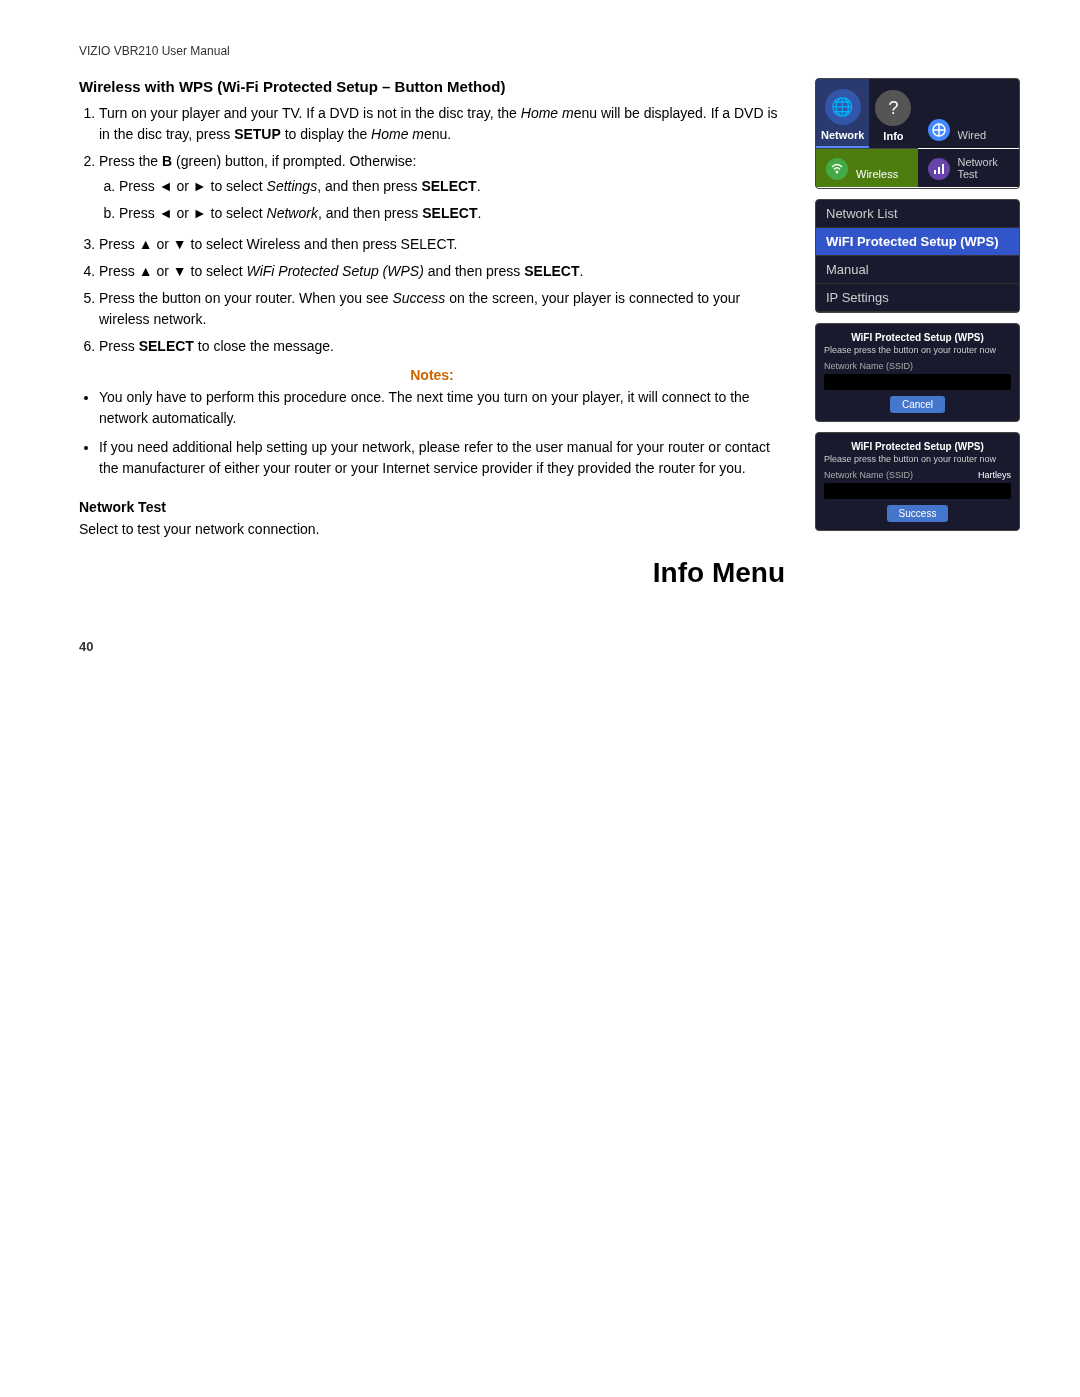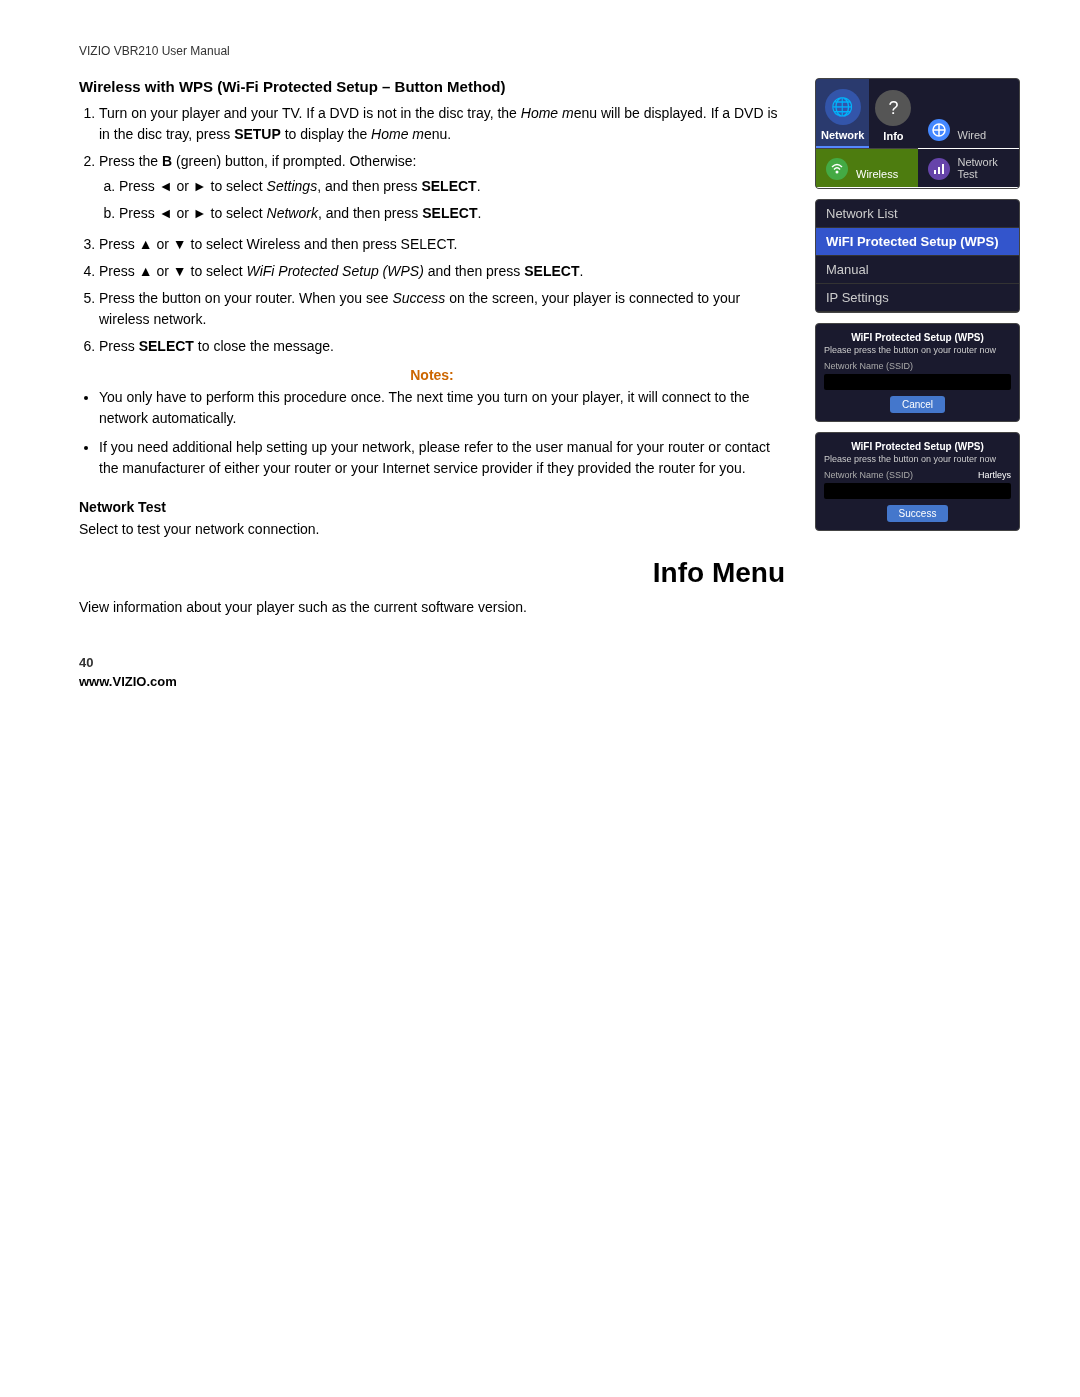--- a/index.html
+++ b/index.html
@@ -305,21 +305,20 @@
         </ul>
       </div>
 
       <div class="network-test-section">
         <h4 class="sub-heading">Network Test</h4>
         <p>Select to test your network connection.</p>
       </div>
 
       <div class="info-menu-section">
         <h2 class="big-heading">Info Menu</h2>
-        <p>View information about your player such as the current software version.</p>
       </div>
     </div>
 
     <div class="right-panels">
 
       <div class="panel panel-top">
         <div class="panel-top-icons">
           <div class="panel-icon-cell active-cell">
             <div class="icon-circle">🌐</div>
             <span class="icon-label">Network</span>
@@ -397,15 +396,14 @@
         <div class="panel-wps-btn-row">
           <div class="panel-wps-success-btn">Success</div>
         </div>
       </div>
 
     </div>
   </div>
 
   <div class="footer">
     <div class="page-number">40</div>
-    <div><strong>www.VIZIO.com</strong></div>
   </div>
 </div>
 
 </body></html>

